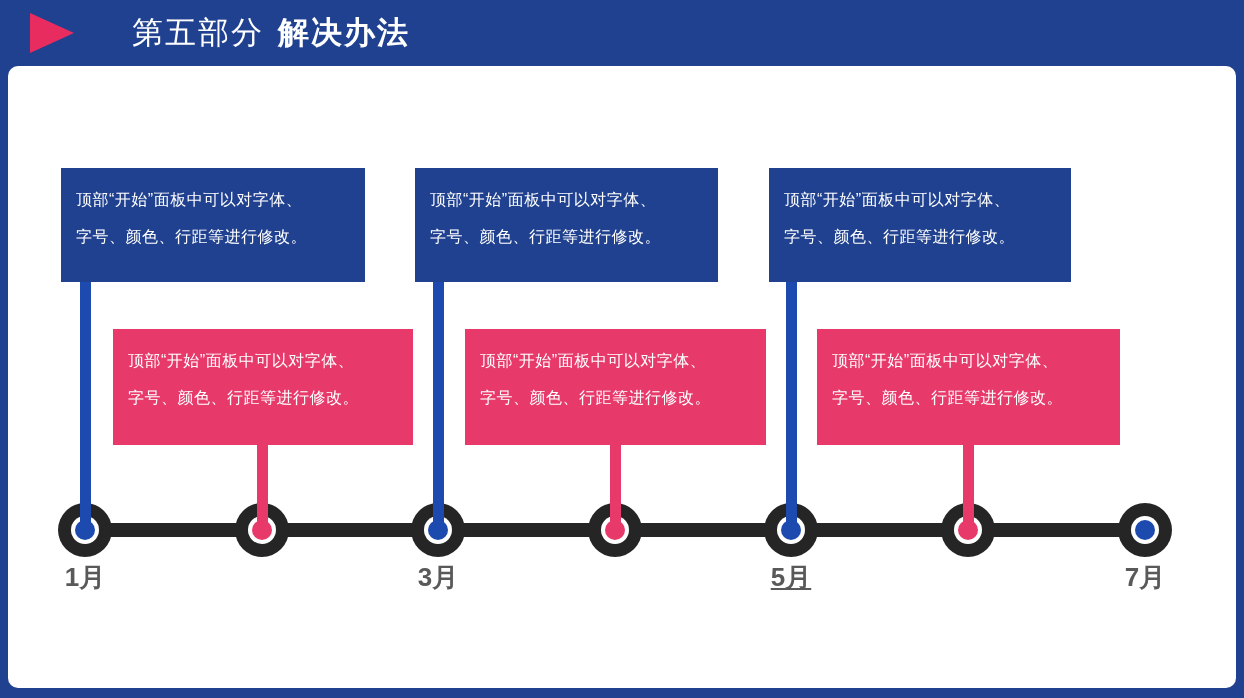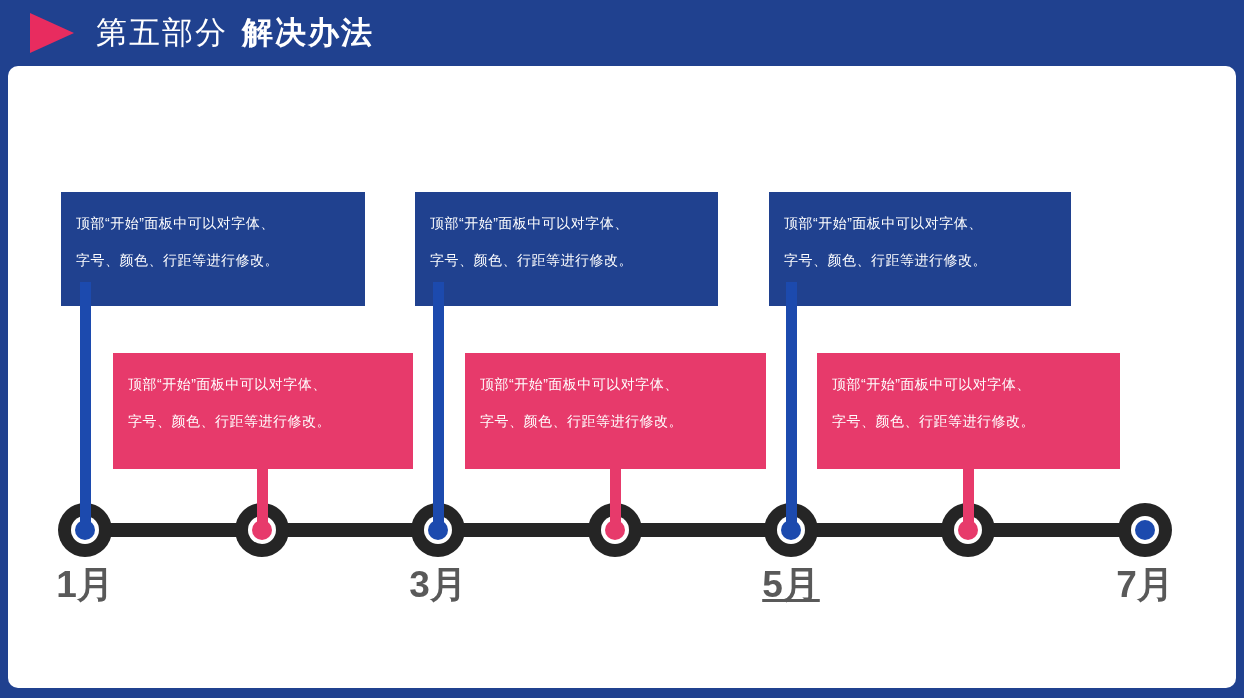--- a/index.html
+++ b/index.html
@@ -5,31 +5,31 @@
   html,body{margin:0;padding:0;background:#444;}
   .slide{
     position:relative;
     width:1244px;height:698px;
     background:#20418f;
     font-family:"Liberation Sans","DejaVu Sans",sans-serif;
     overflow:hidden;
     margin:0 auto;
   }
   
-  .header{position:absolute;top:0;left:0;right:0;height:66px;display:flex;align-items:center;}
+  .header{position:absolute;top:0;left:0;right:0;height:66px;display:flex;align-items:center;gap:36px;}
   .tri{width:0;height:0;border-top:20px solid transparent;border-bottom:20px solid transparent;
        border-left:44px solid #e82c5f;margin-left:30px;}
   .title{margin-left:22px;color:#ffffff;font-size:31px;letter-spacing:2px;white-space:nowrap;}
   .title .sec{font-weight:400;}
   .title .emp{font-weight:700;margin-left:14px;}
   
   .panel{position:absolute;left:8px;top:66px;width:1228px;height:622px;background:#ffffff;border-radius:10px;z-index:0;}
   
-  .callout{position:absolute;color:#ffffff;font-size:14px;line-height:37px;
-           padding:13px 0 12px 15px;box-sizing:border-box;z-index:2;letter-spacing:0.5px;margin-top:24px;}
+  .callout{position:absolute;color:#ffffff;font-size:16px;line-height:37px;
+           padding:13px 0 12px 15px;box-sizing:border-box;z-index:2;letter-spacing:0.5px;}
   .callout.blue{background:#20418f;top:168px;height:114px;}
   .callout.pink{background:#e73a6b;top:329px;height:116px;}
   .callout .ln{white-space:nowrap;}
   .cb1{left:61px;width:304px;}
   .cb2{left:415px;width:303px;}
   .cb3{left:769px;width:302px;}
   .cp1{left:113px;width:300px;}
   .cp2{left:465px;width:301px;}
   .cp3{left:817px;width:303px;}
   
@@ -43,21 +43,21 @@
   .node{position:absolute;top:503px;width:54px;height:54px;border-radius:50%;background:#252525;
         display:flex;align-items:center;justify-content:center;z-index:2;}
   .node-ring{width:28px;height:28px;border-radius:50%;background:#ffffff;
              display:flex;align-items:center;justify-content:center;}
   .node-dot{width:20px;height:20px;border-radius:50%;position:relative;z-index:4;}
   .dot-blue .node-dot{background:#1c4aae;}
   .dot-pink .node-dot{background:#e73a6b;}
   .n1{left:58px;} .n2{left:235px;} .n3{left:411px;} .n4{left:588px;}
   .n5{left:764px;} .n6{left:941px;} .n7{left:1118px;}
   
-  .mlabel{position:absolute;top:560px;width:100px;text-align:center;font-size:37px;font-weight:700;color:#595959;z-index:2;}
+  .mlabel{position:absolute;top:560px;width:100px;text-align:center;font-size:26px;font-weight:700;color:#595959;z-index:2;}
   .m1{left:35px;} .m2{left:212px;} .m3{left:388px;} .m4{left:565px;}
   .m5{left:741px;text-decoration:underline;} .m6{left:918px;} .m7{left:1095px;}
 </style>
 </head>
 <body>
 
 <div class="slide">
 
   <div class="header">
     <span class="tri"></span>

